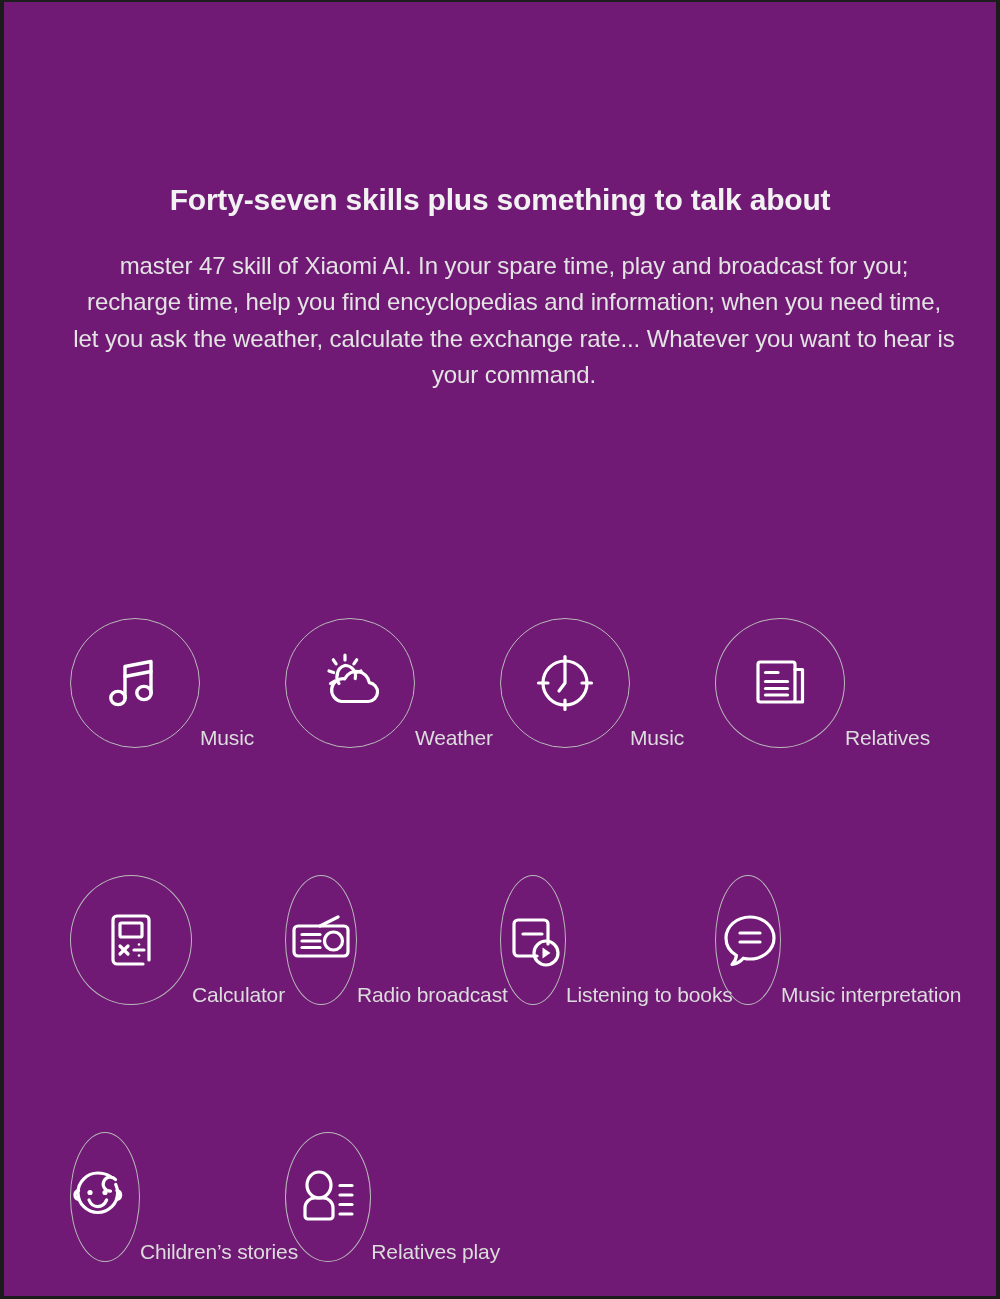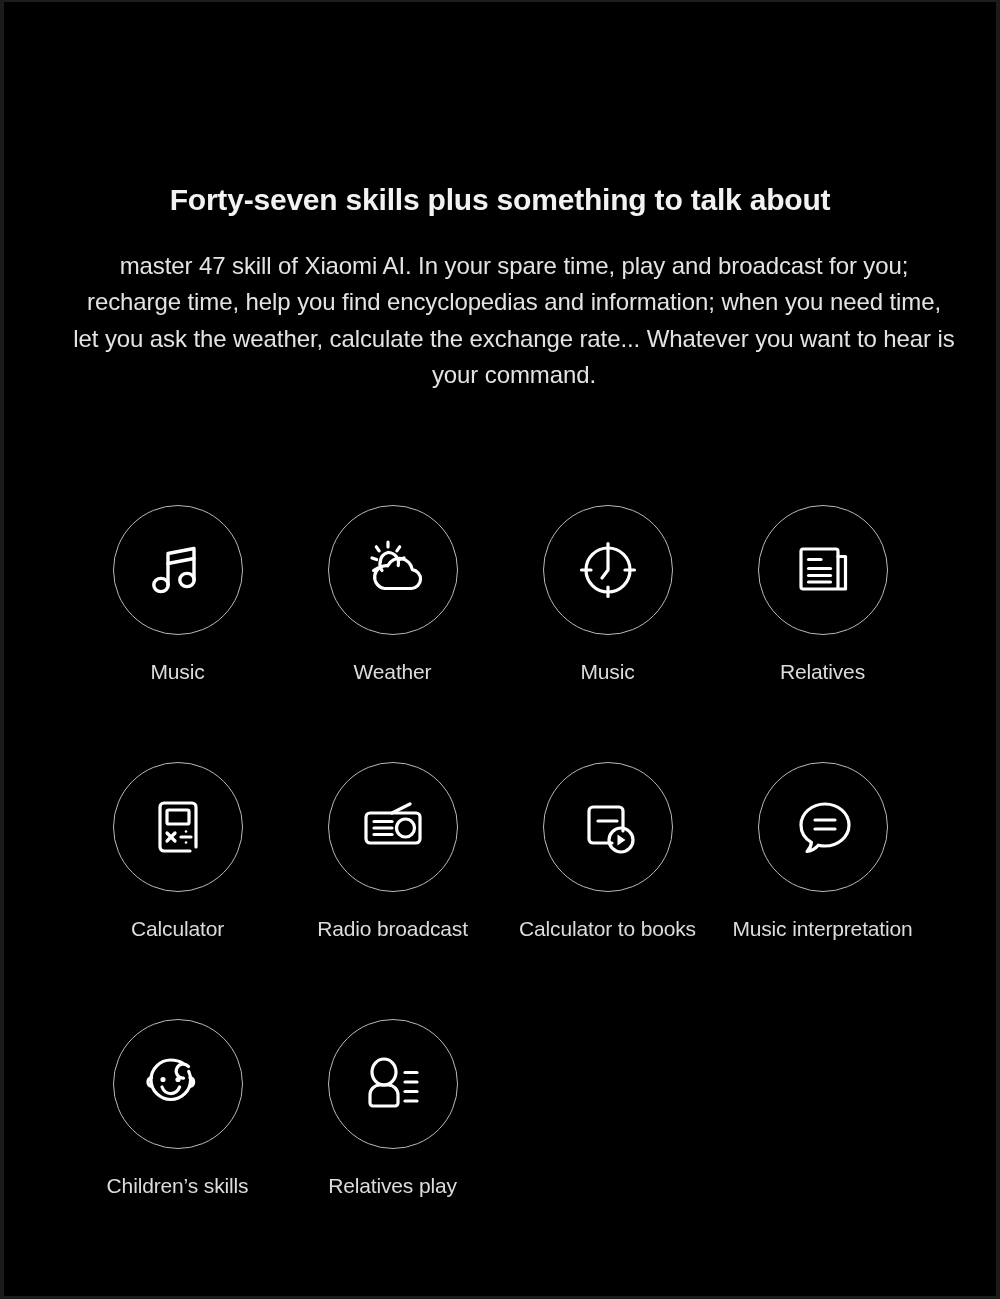--- a/index.html
+++ b/index.html
@@ -12,21 +12,21 @@
     width: 1000px;
     height: 1299px;
     overflow: hidden;
     font-family: "Liberation Sans", sans-serif;
     -webkit-font-smoothing: antialiased;
   }
   #page {
     position: relative;
     width: 1000px;
     height: 1299px;
-    background: #000000;
+    background: #701a75;
     box-sizing: border-box;
     border-left: 4px solid #1b1b1b;
     border-right: 4px solid #1b1b1b;
     border-top: 2px solid #1d1d1d;
     border-bottom: 3px solid #1b1b1b;
     overflow: hidden;
   }
   .inner {
     position: relative;
     width: 992px;
@@ -70,22 +70,22 @@
     grid-auto-rows: 257px;
     justify-content: center;
     column-gap: 0;
     row-gap: 0;
   }
   .skill {
     position: relative;
     width: 215px;
     height: 257px;
     display: flex;
-    flex-direction: column;
-    align-items: center;
+    flex-direction: row;
+    align-items: flex-end;
   }
   .badge {
     width: 130px;
     height: 130px;
     border: 1.4px solid #b9b9b9;
     border-radius: 50%;
     box-sizing: border-box;
     display: flex;
     align-items: center;
     justify-content: center;
@@ -219,21 +219,21 @@
         <div class="badge">
           <span>
             <svg width="64" height="64" viewBox="0 0 64 64" fill="none" stroke="#ffffff" stroke-width="3.2" stroke-linecap="round" stroke-linejoin="round">
               <path d="M47 36V16a4 4 0 0 0-4-4H17a4 4 0 0 0-4 4v28a4 4 0 0 0 4 4h19"></path>
               <line x1="22" y1="26" x2="41" y2="26"></line>
               <circle cx="45" cy="45" r="12"></circle>
               <path d="M41.5 39.5l8 5.5-8 5.5z" fill="#ffffff" stroke="none"></path>
             </svg>
           </span>
         </div>
-        <div class="skill-label">Calculator to books</div>
+        <div class="skill-label">Listening to books</div>
       </div>
 
       <div class="skill">
         <div class="badge">
           <span>
             <svg width="64" height="64" viewBox="0 0 64 64" fill="none" stroke="#ffffff" stroke-width="3.2" stroke-linecap="round" stroke-linejoin="round">
               <path d="M34 9c13.3 0 24 9.4 24 21s-10.7 21-24 21c-2.3 0-4.6-.3-6.7-.8-2.3 2.8-6.3 5.5-11.3 6.3 2.6-2.7 4.2-5.8 4.4-9.2C13.6 43.5 10 37.3 10 30 10 18.4 20.7 9 34 9z"></path>
               <line x1="24" y1="25" x2="44" y2="25"></line>
               <line x1="24" y1="34" x2="44" y2="34"></line>
             </svg>
@@ -249,21 +249,21 @@
               <path d="M44.5 16.5a7 7 0 1 0-5 11.6"></path>
               <path d="M39.5 13.5C35.9 11.3 31.5 10 26.8 10 15.9 10 7 18.8 7 29.7c0 10.9 8.9 19.8 19.8 19.8s19.8-8.9 19.8-19.8c0-3-.7-5.8-1.9-8.3"></path>
               <path d="M7.6 27.5a4.6 4.6 0 0 0 0 9"></path>
               <path d="M46 27.5a4.6 4.6 0 0 1 0 9"></path>
               <circle cx="19" cy="29.5" r="2.6" fill="#ffffff" stroke="none"></circle>
               <circle cx="34" cy="29.5" r="2.6" fill="#ffffff" stroke="none"></circle>
               <path d="M18 37c1.8 4.4 5.1 6.6 8.7 6.6S33.7 41.4 35.6 37"></path>
             </svg>
           </span>
         </div>
-        <div class="skill-label">Children’s skills</div>
+        <div class="skill-label">Children’s stories</div>
       </div>
 
 
 
       <div class="skill">
         <div class="badge">
           <span>
             <svg width="66" height="66" viewBox="0 0 66 66" fill="none" stroke="#ffffff" stroke-width="3.2" stroke-linecap="round" stroke-linejoin="round">
               <ellipse cx="24" cy="21" rx="12" ry="13"></ellipse>
               <path d="M13 55h22a3 3 0 0 0 3-3v-8a10 10 0 0 0-10-10h-8a10 10 0 0 0-10 10v8a3 3 0 0 0 3 3z"></path>

